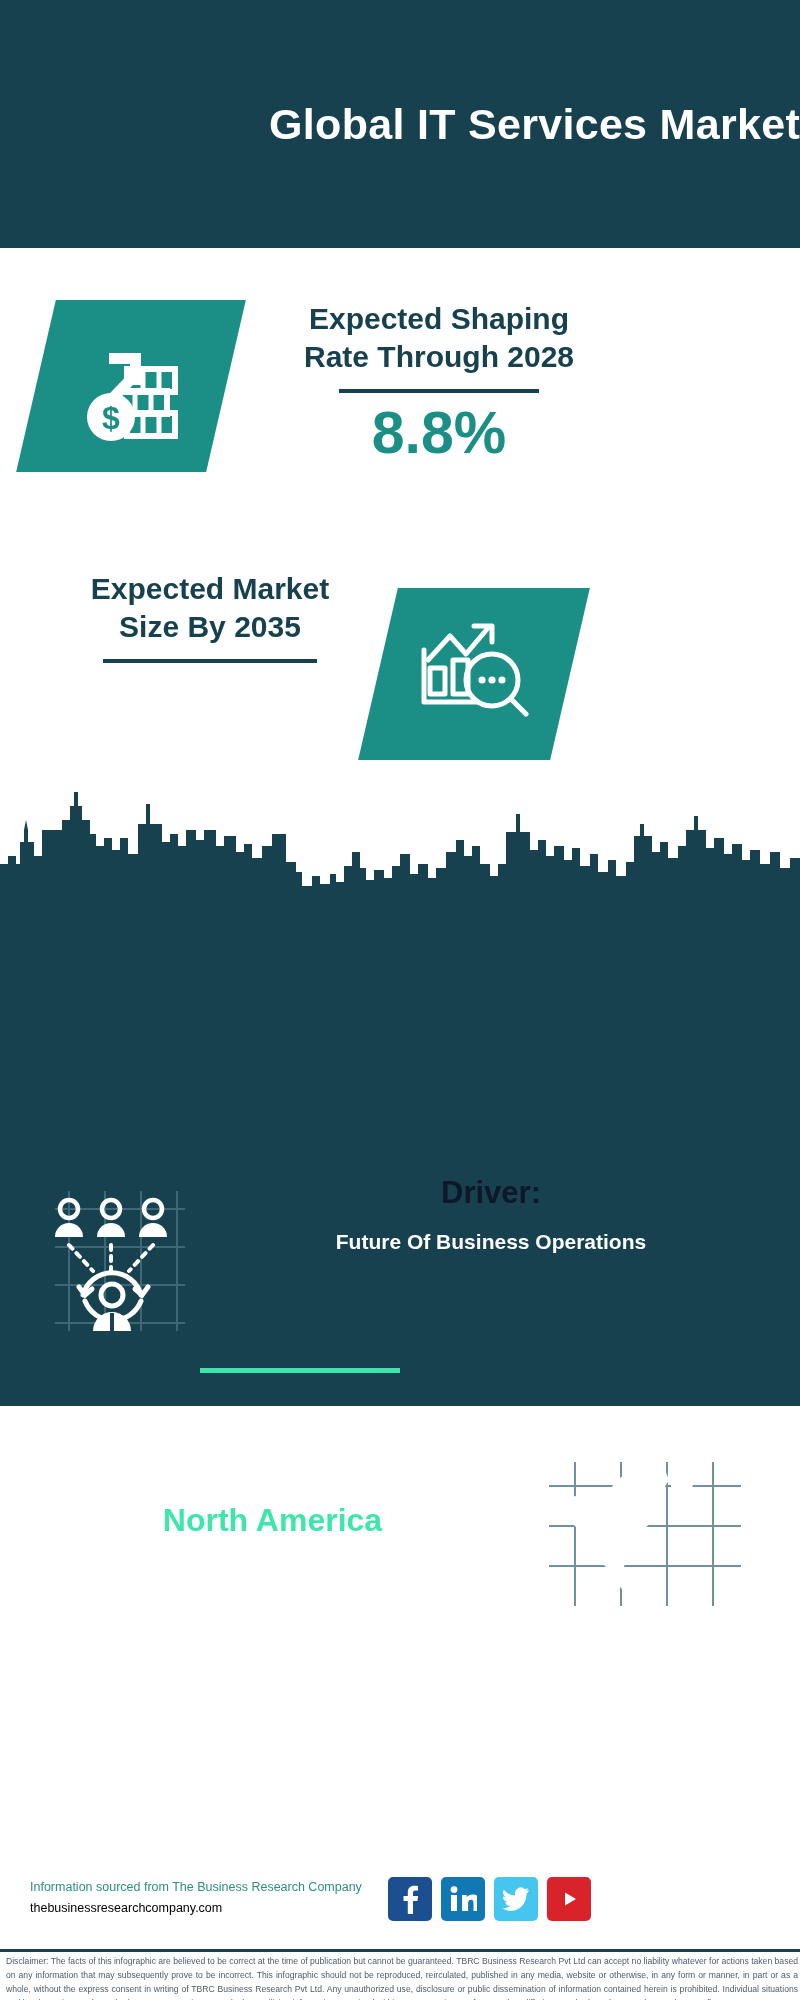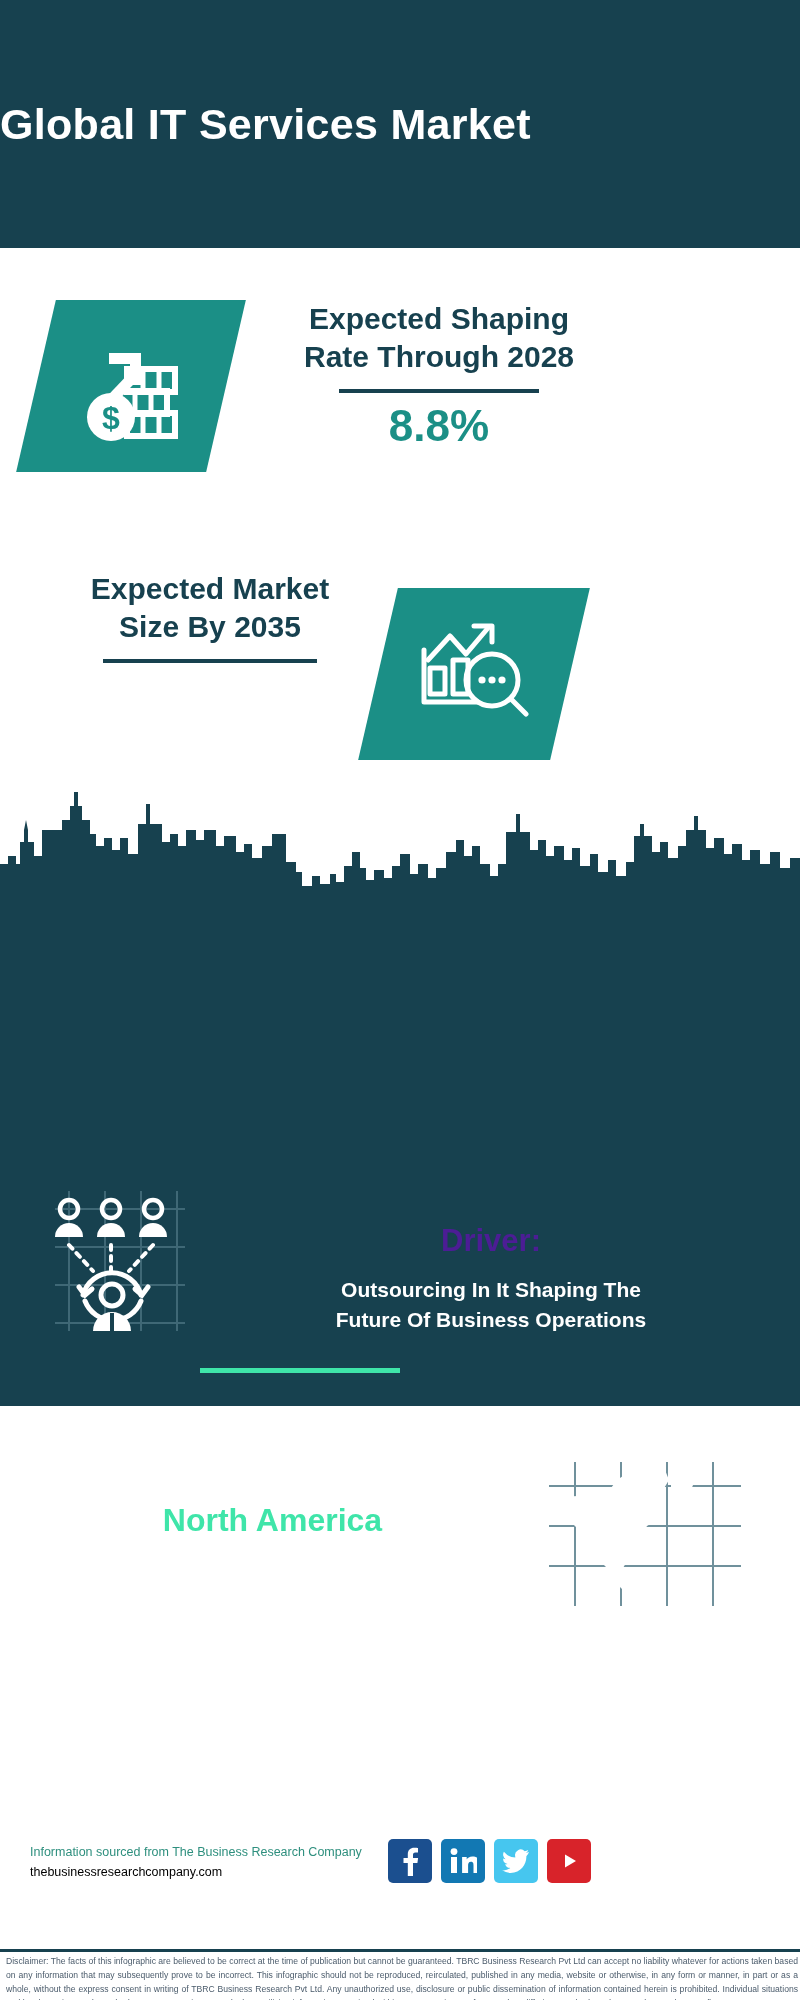--- a/index.html
+++ b/index.html
@@ -9,21 +9,21 @@
     width:800px; height:2000px; position:relative;
     background:#ffffff;
     font-family:"Liberation Sans", sans-serif;
     overflow:hidden;
   }
 
   
   .header {
     position:absolute; left:0; top:0; width:800px; height:248px;
     background:#17414f;
-    display:flex; align-items:center; justify-content:flex-start;
+    display:flex; align-items:center; justify-content:flex-end;
   }
   .header-title {
     color:#ffffff; font-size:43px; font-weight:bold;
     letter-spacing:.3px; text-align:center;
   }
 
   
   .white-band {
     position:absolute; left:0; top:248px; width:800px; height:700px;
     background:#ffffff;
@@ -44,21 +44,21 @@
   
   .stat { position:absolute; }
   .stat-head {
     color:#17414f; font-size:30px; font-weight:bold; line-height:1.25;
     text-align:center;
   }
   .stat-rule {
     height:4px; background:#17414f; margin:14px auto 10px auto;
   }
   .stat-value {
-    color:#1b8f86; font-size:44px; font-weight:bold; text-align:center;
+    color:#1b8f86; font-size:59px; font-weight:bold; text-align:center;
     line-height:1.05;
   }
 
   .stat-growth { left:254px; top:300px; width:370px; }
   .stat-growth .stat-rule { width:200px; }
 
   .stat-size { left:32px; top:570px; width:356px; }
   .stat-size .stat-rule { width:214px; }
   .stat-size .stat-value { font-size:54px; }
 
@@ -73,21 +73,21 @@
   }
 
   
   .driver-row {
     position:absolute; left:0; top:1175px; width:800px;
     display:flex; align-items:flex-start;
   }
   .driver-icon-wrap { width:230px; display:flex; justify-content:center; padding-top:8px; }
   .driver-text { width:540px; text-align:center; padding-right:18px; }
   .driver-label {
-    color:#4c1d95; font-size:31px; font-weight:bold; margin-bottom:16px;margin-top:48px;
+    color:#0f172a; font-size:31px; font-weight:bold; margin-bottom:16px;
   }
   .driver-body {
     color:#ffffff; font-size:21px; font-weight:bold; line-height:1.45;
   }
 
   
   .mint-rule {
     position:absolute; left:200px; top:1368px;
     width:200px; height:5px; background:#3fe5a9;
   }
@@ -99,22 +99,22 @@
   }
   .region-text { width:545px; text-align:center; }
   .region-name {
     color:#3fe5a9; font-size:32px; font-weight:bold; line-height:1.3;margin-top:48px;
   }
   .region-sub {
     color:#ffffff; font-size:28px; line-height:1.35;
   }
   .region-map-wrap { width:255px; display:flex; justify-content:flex-start; }
   .footer {
-    position:absolute; left:0; top:1811px; width:800px; height:72px;
-    background:#ffffff; display:flex; align-items:flex-end;
+    position:absolute; left:0; top:1877px; width:800px; height:72px;
+    background:#ffffff; display:flex; align-items:flex-start;
   }
   .footer-src {
     margin-left:30px; width:350px;
     color:#2e8f7e; font-size:12.5px; line-height:1.65;
   }
   .footer-social { display:flex; gap:9px; margin-left:8px; }
   .soc {
     width:44px; height:44px; border-radius:5px;
     display:flex; align-items:center; justify-content:center;
   }
@@ -272,21 +272,20 @@
           <polyline points="100,106 107,112 113,104"></polyline>
         </g>
         <circle cx="77" cy="112" r="11" fill="none" stroke="#ffffff" stroke-width="5"></circle>
         <path d="M58 148 a19 19 0 0 1 38 0 Z" fill="#ffffff"></path>
         <line x1="77" y1="130" x2="77" y2="148" stroke="#17414f" stroke-width="4"></line>
       </svg>
     </span>
   </div>
   <div class="driver-text">
     <div class="driver-label">Driver:</div>
-    <div class="driver-body">Outsourcing In It Shaping The</div>
     <div class="driver-body">Future Of Business Operations</div>
   </div>
 </div>
 
 <div class="mint-rule"></div>
 
 <div class="region-row">
   <div class="region-text">
     <div class="region-name">North America</div>
     <div class="region-sub">is the largest region</div>

